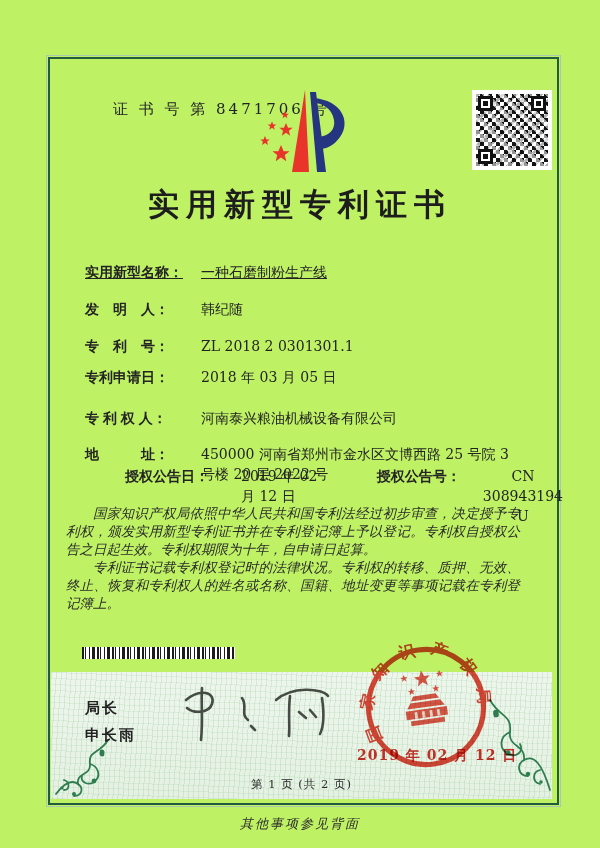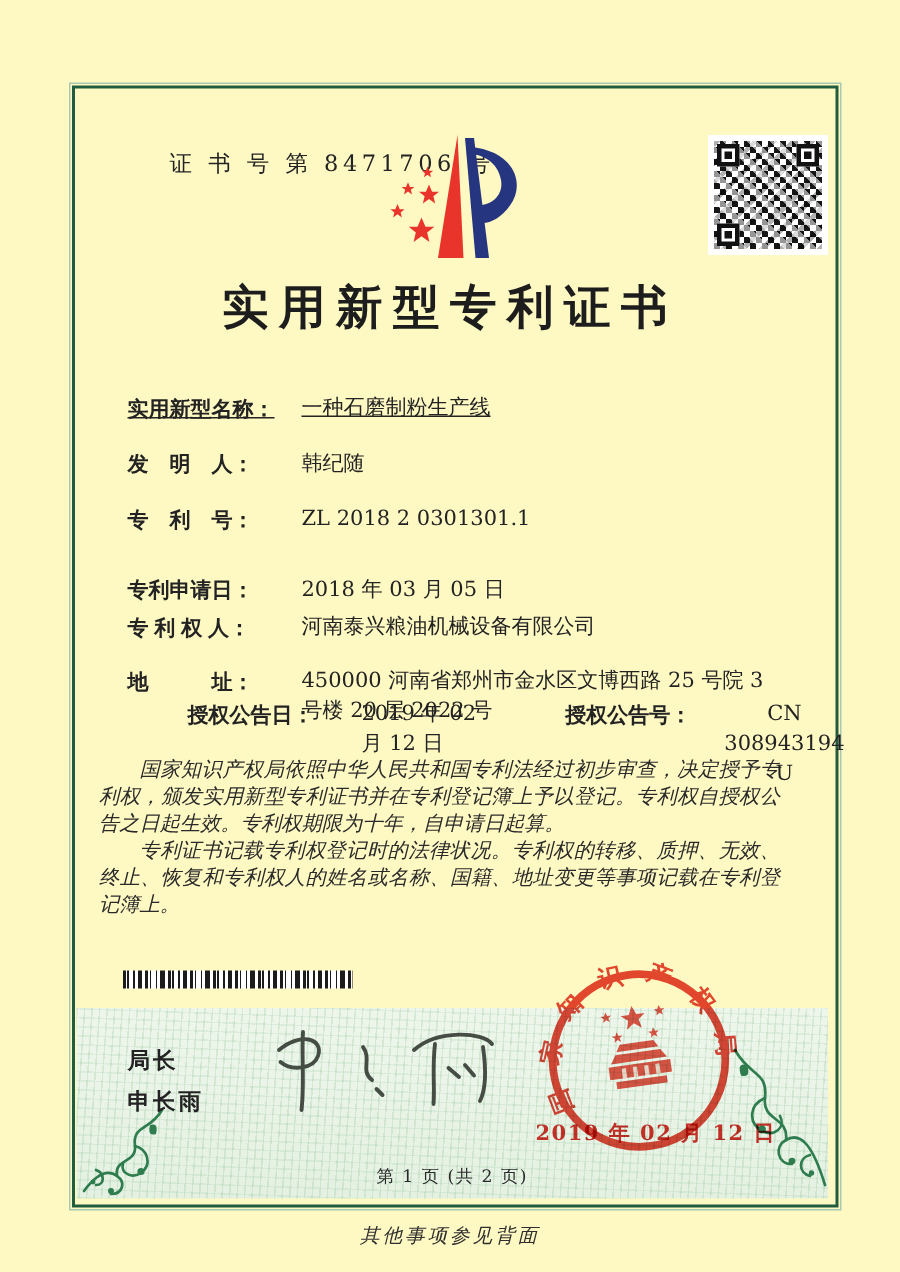--- a/index.html
+++ b/index.html
@@ -6,21 +6,21 @@
   body{
     width:600px;height:848px;
     background:#f6f5f0;
     font-family:"DejaVu Sans", sans-serif;
     color:#232323;
     position:relative;
     overflow:hidden;
   }
   .page{
     position:absolute;inset:0;
-    background:#fef9c3;
+    background:#bef264;
   }
   
   .frame{
     position:absolute;left:48px;top:57px;width:507px;height:744px;
     border:2px solid #215c3f;
     outline:1px solid #a9c8b2;
     outline-offset:1px;
     background:transparent;
   }
   
@@ -57,21 +57,21 @@
     position:absolute;left:0;right:0;top:184px;
     text-align:center;
     font-family:"DejaVu Serif", serif;
     font-weight:bold;font-size:31px;letter-spacing:7px;
     color:#1d1d1d;
   }
   
   .frow{position:absolute;left:85px;width:438px;display:flex;align-items:flex-start;font-size:14px;line-height:20px;}
   .flabel{flex:0 0 104px;font-weight:bold;font-family:"Liberation Sans", sans-serif;white-space:nowrap;}
   .fvalue{font-family:"DejaVu Serif", serif;margin-left:12px;max-width:312px;}
-  .r1{top:262px;text-decoration:underline;} .r2{top:299px;} .r3{top:336px;} .r4{top:383px;} .r5{top:408px;} .r6{top:444px;} .r7{top:466px;margin-left:40px;}
+  .r1{top:262px;text-decoration:underline;} .r2{top:299px;} .r3{top:336px;} .r4{top:367px;} .r5{top:408px;} .r6{top:444px;} .r7{top:466px;margin-left:40px;}
   .grant-pair2{margin-left:40px;display:flex;text-align:center;}
   
   .paras{position:absolute;left:66px;top:504px;width:454px;}
   .paras p{
     margin:0;text-indent:2em;
     font-family:"DejaVu Serif", serif;font-style:italic;
     font-size:13.5px;line-height:18px;color:#2a2a2a;
     text-align:justify;
   }
   

